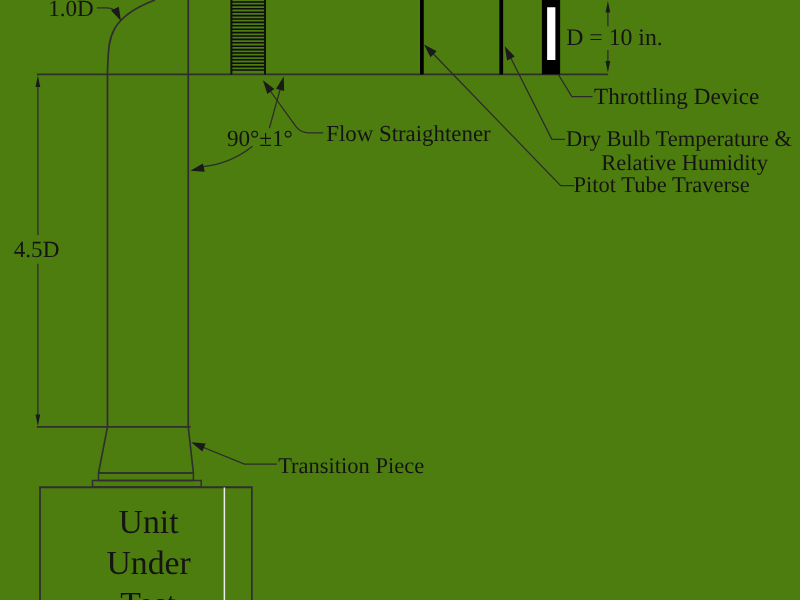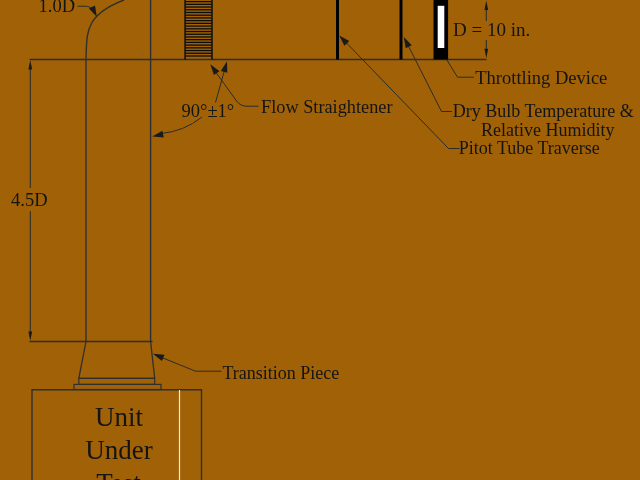--- a/index.html
+++ b/index.html
@@ -1,16 +1,16 @@
 <!DOCTYPE html>
 <html><head>
 <meta charset="utf-8">
 <style>
   html,body{margin:0;padding:0;background:#fff;}
-  .page{position:relative;width:640px;height:480px;overflow:hidden;background:#a16207;}
+  .page{position:relative;width:640px;height:480px;overflow:hidden;background:#4d7c0f;}
   svg{display:block;filter:blur(0.35px);}
   text{font-family:"Liberation Serif", serif;fill:#141414;}
 </style>
 </head>
 <body>
 <div class="page">
 <svg width="640" height="480" viewBox="0 0 640 480">
   <defs></defs>
 
   <line x1="29.5" y1="59.5" x2="486.5" y2="59.5" stroke="#2f2f2f" stroke-width="1.4"></line>

